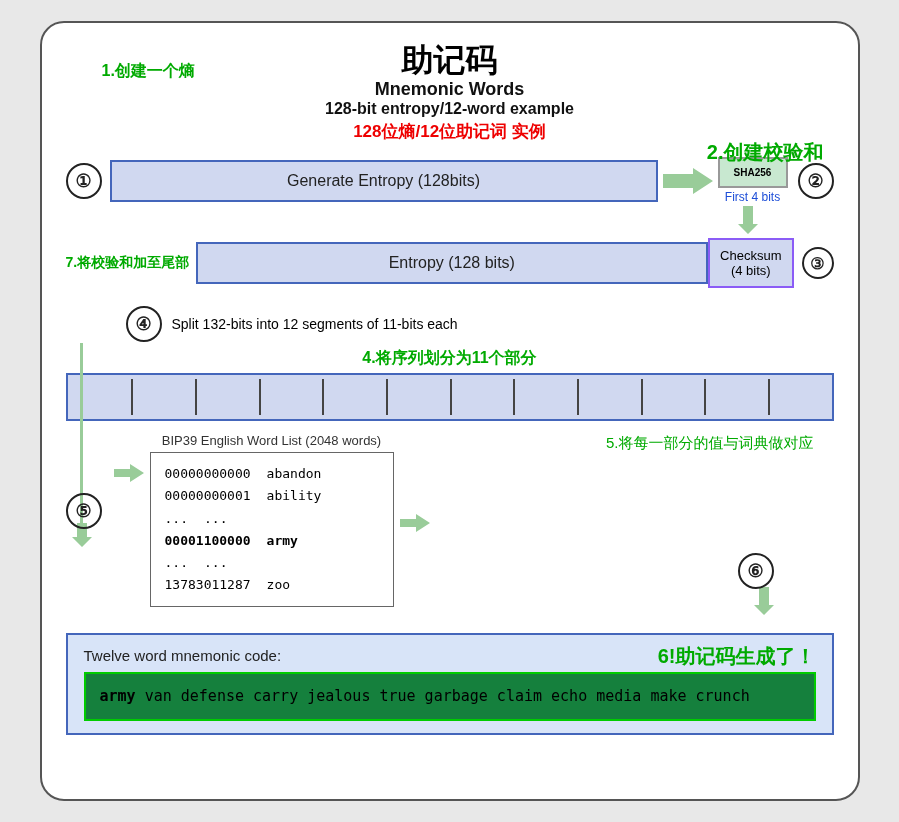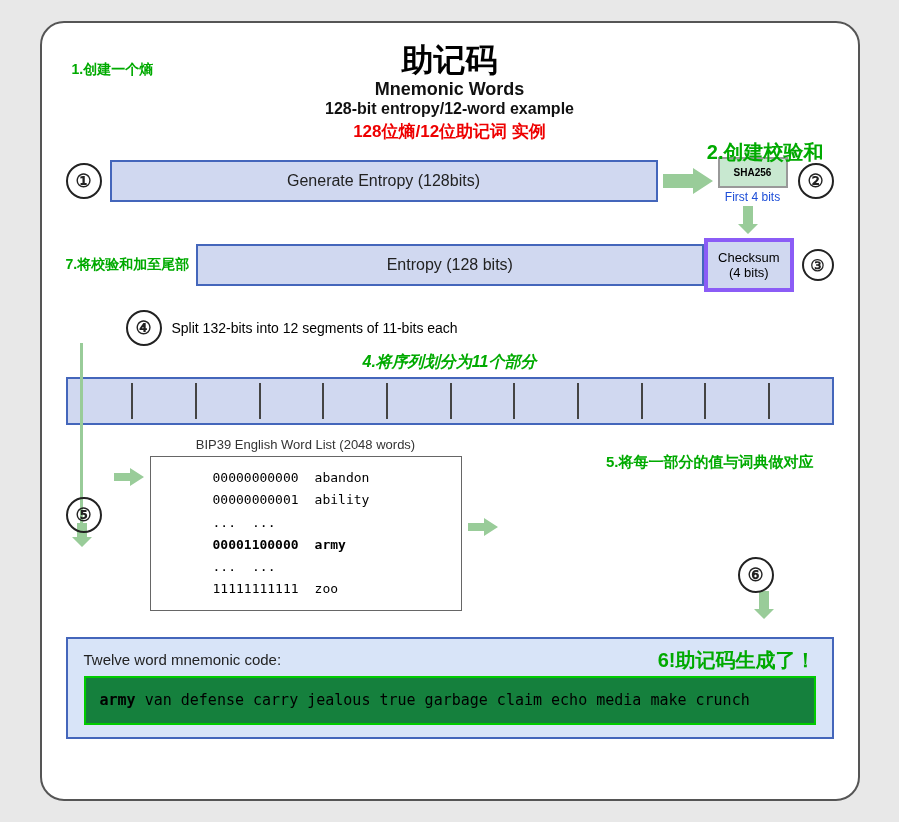--- a/index.html
+++ b/index.html
@@ -97,23 +97,23 @@
       text-align: center;
       flex-shrink: 0;
       min-width: 70px;
     }
     .sha-label {
       font-weight: bold;
       font-size: 10px;
     }
     .label-1 {
       position: absolute;
-      left: 30px;
+      left: 60px;
       top: 38px;
-      font-size: 14px;
+      font-size: 16px;
       font-weight: bold;
       color: #00aa00;
     }
     .label-2 {
       position: absolute;
       right: 10px;
       top: -18px;
       font-size: 20px;
       font-weight: bold;
       color: #00aa00;
@@ -131,21 +131,21 @@
       flex: 1;
       border: 2px solid #4466bb;
       background: #d0d8f0;
       padding: 10px 18px;
       font-size: 16px;
       color: #222;
       text-align: center;
       margin-left: 130px;
     }
     .checksum-box {
-      border: 4px solid #8b5cf6;
+      border: 2px solid #8b5cf6;
       background: #d0d8f0;
       padding: 8px 10px;
       font-size: 13px;
       text-align: center;
       min-width: 80px;
     }
     .checksum-circle {
       display: inline-flex;
       align-items: center;
       justify-content: center;
@@ -175,21 +175,20 @@
       align-items: center;
       gap: 10px;
       margin-bottom: 6px;
     }
     .label-4 {
       text-align: center;
       font-size: 16px;
       font-weight: bold;
       color: #00aa00;
       margin-bottom: 4px;
-      font-style: italic;
     }
     .segments-bar {
       border: 2px solid #4466bb;
       background: #d0d8f0;
       height: 48px;
       width: 100%;
       position: relative;
       display: flex;
       align-items: center;
     }
@@ -219,51 +218,50 @@
       border-radius: 50%;
       font-size: 18px;
       font-weight: bold;
       color: #222;
       flex-shrink: 0;
       margin-right: 8px;
       margin-top: 30px;
     }
     .bip39-container {
       flex-shrink: 0;
-      width: 312px;
+      width: 244px;
     }
     .bip39-title {
       text-align: center;
       font-size: 13px;
       color: #333;
       margin-bottom: 4px;
     }
     .bip39-table {
       border: 1.5px solid #666;
       background: white;
       padding: 10px 14px;
       font-size: 13px;
       font-family: monospace;
       line-height: 1.7;
     }
     .bip39-row {
       display: flex;
       gap: 16px;
-      margin-left: 48px;
     }
     .bip39-row.highlight {
       font-weight: bold;
       gap: 16px;
     }
     .label-5 {
       position: absolute;
       right: 20px;
-      top: 16px;
+      top: 1px;
       font-size: 15px;
-      font-weight: bold;
+      font-weight: normal;
       color: #00aa00;
     }
     .circle-6 {
       display: inline-flex;
       align-items: center;
       justify-content: center;
       width: 36px;
       height: 36px;
       border: 2px solid #222;
       border-radius: 50%;
@@ -416,21 +414,21 @@
           </div>
           <div class="bip39-row highlight">
             <span>00001100000</span>
             <span>army</span>
           </div>
           <div class="bip39-row">
             <span>...</span>
             <span>...</span>
           </div>
           <div class="bip39-row">
-            <span>11111111111</span>
+            <span>13783011287</span>
             <span>zoo</span>
           </div>
         </div>
     </div>
 
     <div style="display:flex;align-items:center;margin-left:6px;margin-top:80px;">
       <svg width="30" height="20" viewBox="0 0 30 20">
         <polygon points="0,6 16,6 16,1 30,10 16,19 16,14 0,14" fill="#99cc99"></polygon>
       </svg>
     </div>

